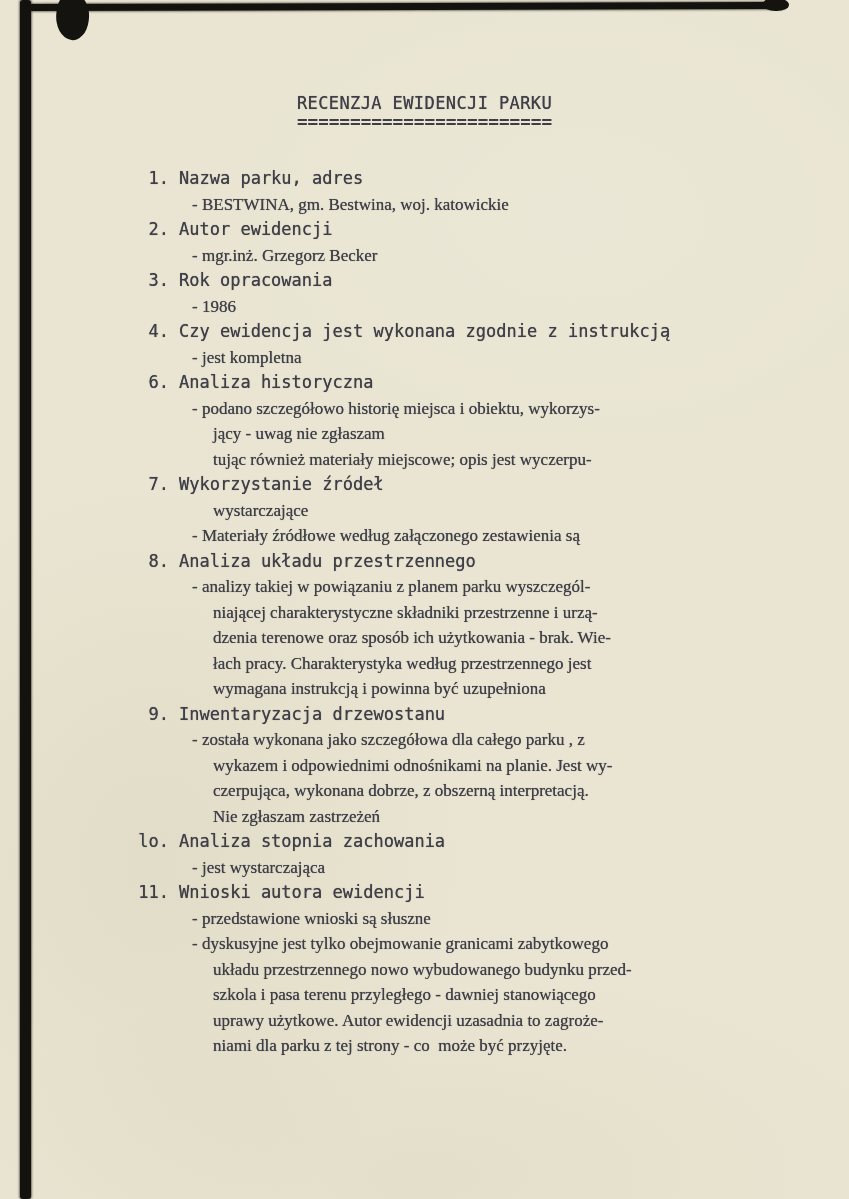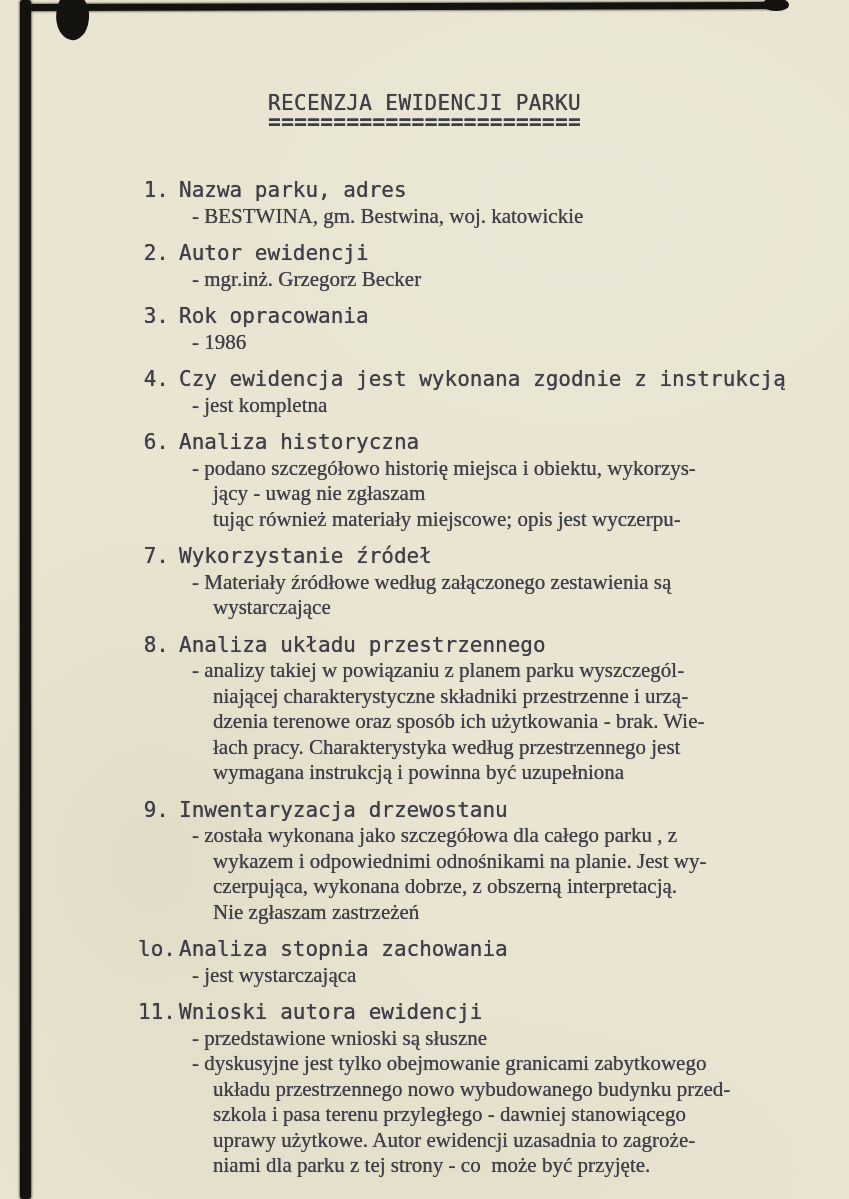--- a/index.html
+++ b/index.html
@@ -37,39 +37,39 @@
     position: absolute; left: 56px; top: -6px; width: 33px; height: 46px;
     background: #15130f; border-radius: 40% 55% 48% 60%;
     transform: rotate(7deg);
   }
   .blob-tr {
     position: absolute; left: 763px; top: -2px; width: 26px; height: 13px;
     background: #15130f; border-radius: 45% 55% 50% 50%;
   }
   
   .ink {
-    font-size: 21px;
+    font-size: 17px;
     color: #3f3e47;
     text-shadow: 0 0 0.7px rgba(58,57,66,0.85);
   }
   .title-wrap {
     position: absolute; top: 93px; left: 0; width: 100%;
     text-align: center;
   }
   .title { letter-spacing: 0.4px; line-height: 20px; }
   .title-underline {
     letter-spacing: 0.4px; line-height: 18px;
     font-weight: bold;
     text-shadow: 0.4px 0 0 rgba(58,57,66,0.9);
   }
   .items {
     position: absolute; top: 166px; left: 138px; width: 680px;
     line-height: 25.5px;
   }
-  .item-head { white-space: pre; margin-top: 12px; }
+  .item-head { white-space: pre; }
   .num { display: inline-block; width: 31px; text-align: right; white-space: pre; }
   .lab { margin-left: 10px; }
   .line { white-space: pre; font-family: Liberation Serif, serif; }
   .line.first { margin-left: 54px; }
   .line.cont  { margin-left: 75px; }
 </style>
 </head>
 <body>
 
 <div class="page">
@@ -114,22 +114,22 @@
         <div class="item-head"><span class="num">6.</span><span class="lab">Analiza historyczna</span></div>
         <div class="detail">
           <div class="line first">- podano szczegółowo historię miejsca i obiektu, wykorzys-</div>
           <div class="line cont">jący - uwag nie zgłaszam</div>
           <div class="line cont">tując również materiały miejscowe; opis jest wyczerpu-</div>
         </div>
       </div>
       <div class="item">
         <div class="item-head"><span class="num">7.</span><span class="lab">Wykorzystanie źródeł</span></div>
         <div class="detail">
+          <div class="line cont">wystarczające</div>
           <div class="line first">- Materiały źródłowe według załączonego zestawienia są</div>
-          <div class="line cont">wystarczające</div>
         </div>
       </div>
       <div class="item">
         <div class="item-head"><span class="num">8.</span><span class="lab">Analiza układu przestrzennego</span></div>
         <div class="detail">
           <div class="line first">- analizy takiej w powiązaniu z planem parku wyszczegól-</div>
           <div class="line cont">niającej charakterystyczne składniki przestrzenne i urzą-</div>
           <div class="line cont">dzenia terenowe oraz sposób ich użytkowania - brak. Wie-</div>
           <div class="line cont">łach pracy. Charakterystyka według przestrzennego jest</div>
           <div class="line cont">wymagana instrukcją i powinna być uzupełniona</div>

